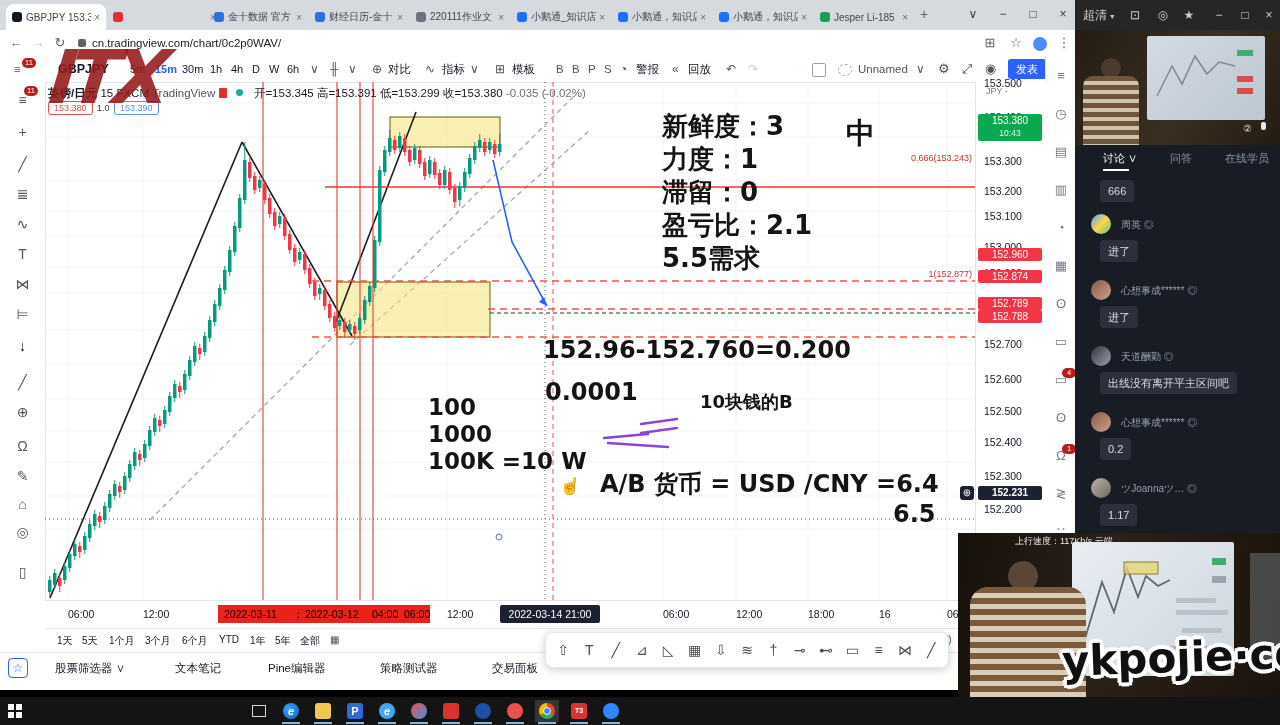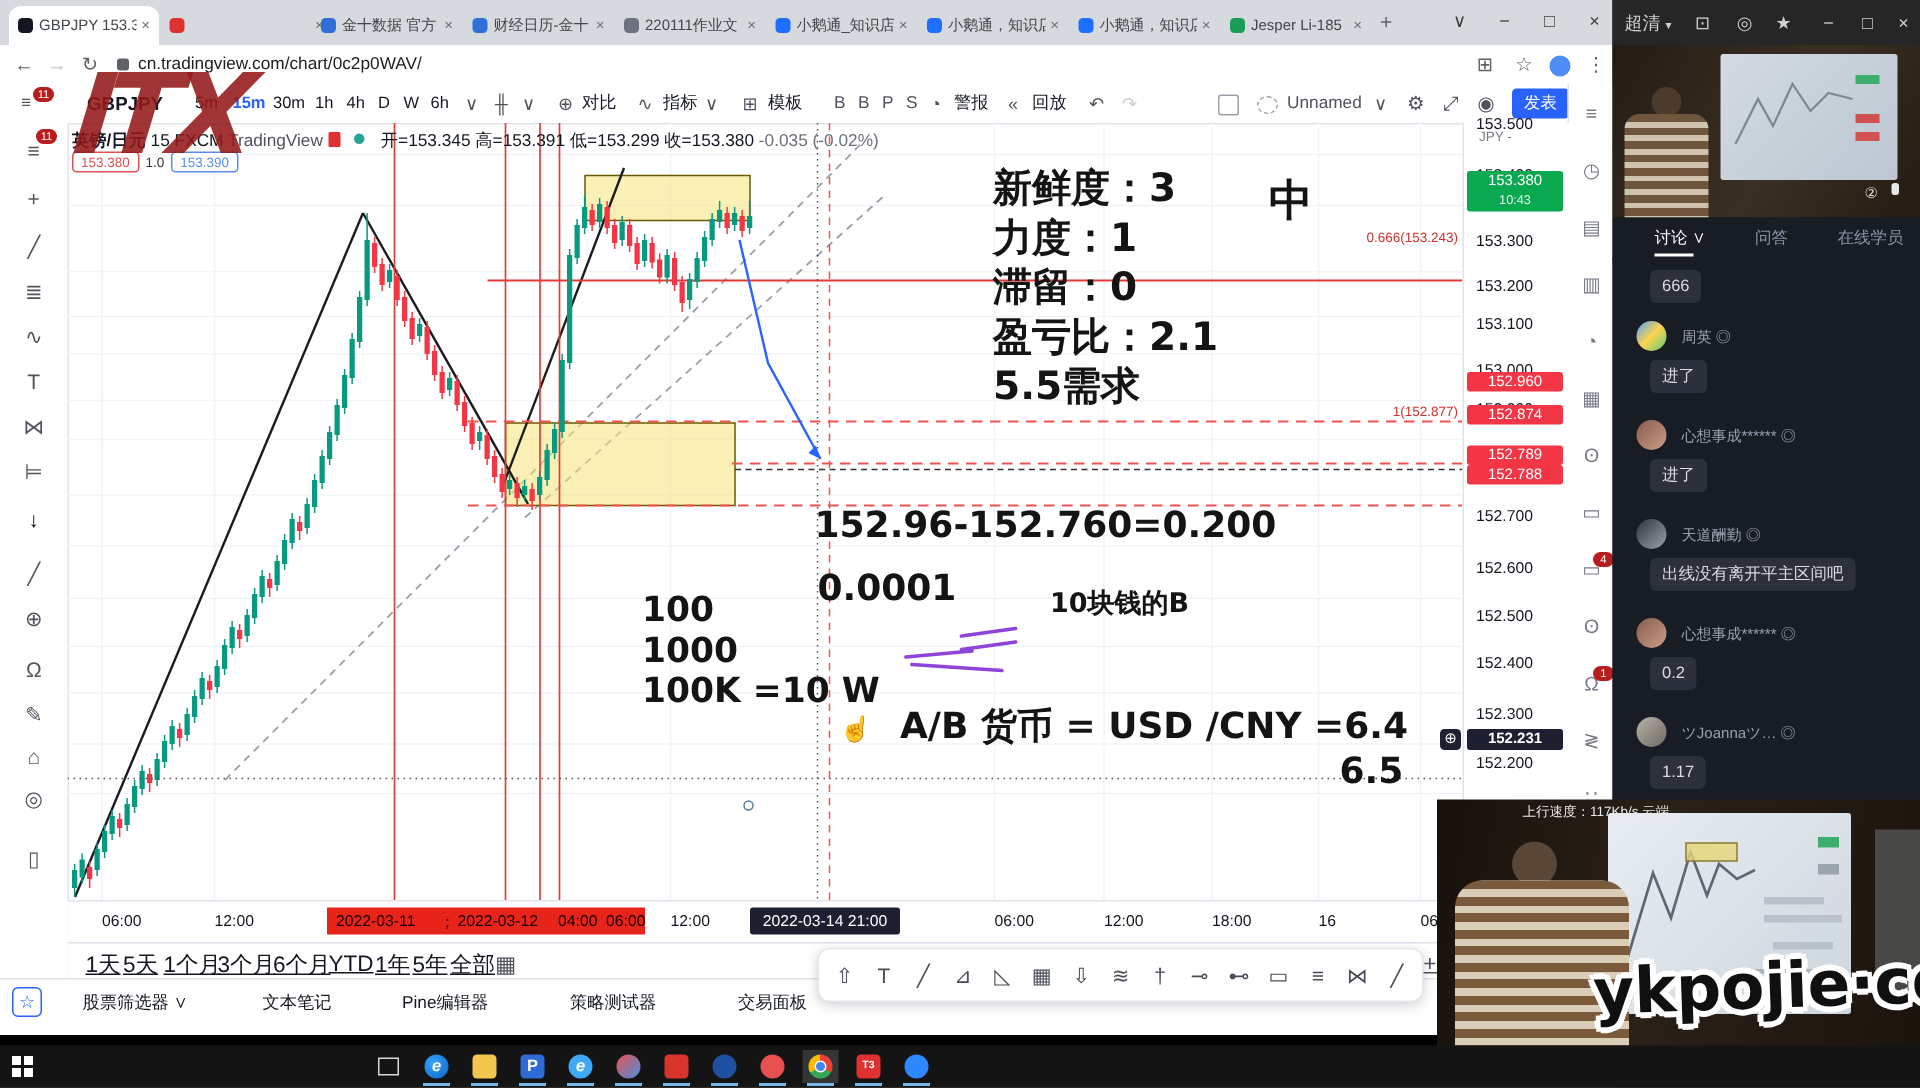--- a/index.html
+++ b/index.html
@@ -36,21 +36,21 @@
   .ann{position:absolute;color:#141414;font-weight:700;font-family:"DejaVu Sans",sans-serif;white-space:nowrap;}
   .fiblab{position:absolute;color:#d32f2f;font-size:9px;text-align:right;white-space:nowrap;}
   
   #paxis{position:absolute;left:975px;top:26px;width:70px;height:574px;background:#fff;border-left:1px solid #e0e3eb;}
   .ptick{position:absolute;left:8px;font-size:10.5px;color:#131722;white-space:nowrap;}
   .ptag{position:absolute;left:2px;width:64px;text-align:center;font-size:10px;color:#fff;border-radius:2px;}
   
   #taxis{position:absolute;left:45px;top:544px;width:1000px;height:28px;background:#fff;border-top:1px solid #e0e3eb;}
   .ttick{position:absolute;top:7px;font-size:10.5px;color:#131722;white-space:nowrap;}
   #rangerow{position:absolute;left:45px;top:572px;width:1000px;height:24px;border-top:1px solid #e0e3eb;background:#fff;}
-  .rtab{position:absolute;top:5px;font-size:15px;color:#131722;white-space:nowrap;text-decoration:underline;}
+  .rtab{position:absolute;top:5px;font-size:10px;color:#131722;white-space:nowrap;}
   #bottomtabs{position:absolute;left:0;top:596px;width:1075px;height:31px;border-top:1px solid #e0e3eb;background:#fff;}
   .btab{position:absolute;top:8px;font-size:11.5px;color:#131722;white-space:nowrap;}
   #floattb{position:absolute;left:545px;top:576px;width:402px;height:34px;background:#fff;border:1px solid #e4e6ee;border-radius:8px;box-shadow:0 2px 8px rgba(40,40,60,.22);}
   .ftic{position:absolute;top:0;width:26px;height:34px;line-height:34px;text-align:center;font-size:14px;color:#4a4e59;}
   
   #appwin{position:absolute;left:1075px;top:0;width:205px;height:725px;background:#14171f;}
   #apptitle{position:absolute;left:0;top:0;width:205px;height:30px;background:#262626;}
   .apptbtn{position:absolute;top:0;height:30px;line-height:30px;color:#cfcfcf;font-size:12px;text-align:center;width:24px;}
   #video1{position:absolute;left:0;top:30px;width:205px;height:115px;background:linear-gradient(120deg,#241c14,#3a2f22 55%,#241b12);overflow:hidden;}
   #screen1{position:absolute;left:72px;top:6px;width:118px;height:84px;background:linear-gradient(135deg,#d3dae2,#bcc7d2);border-radius:2px;}

